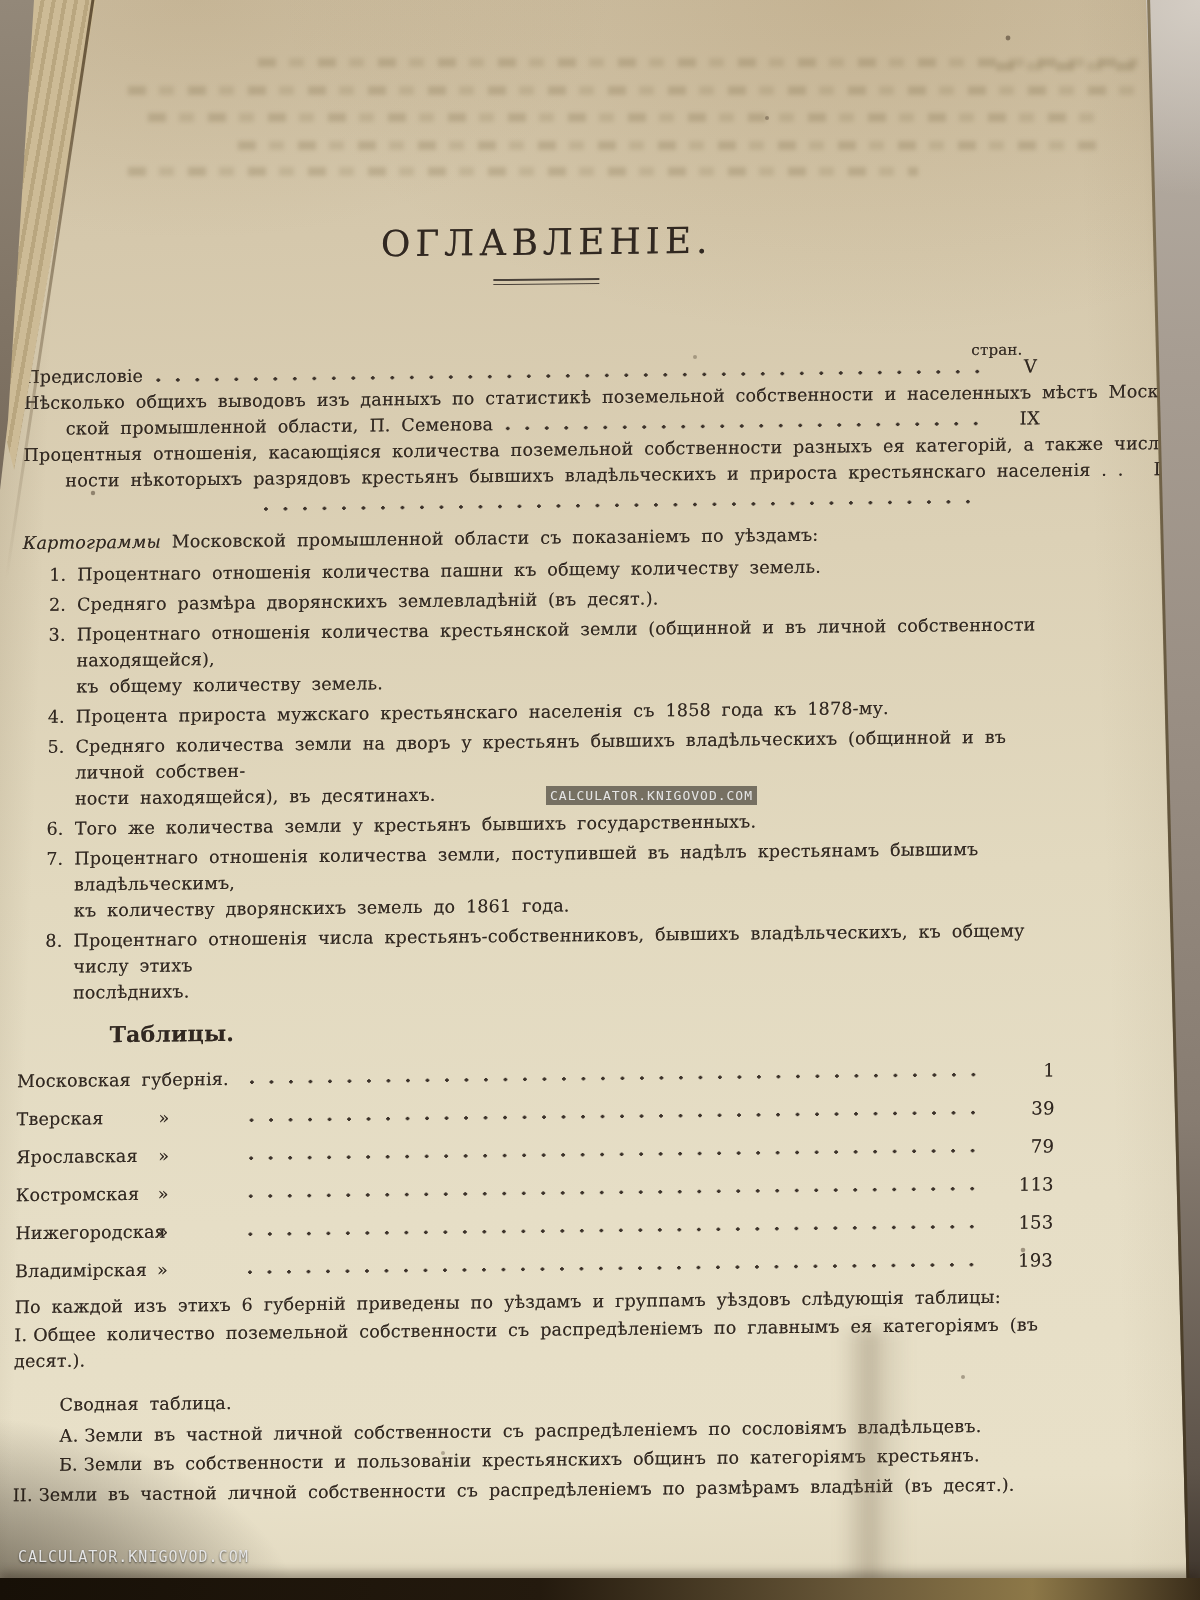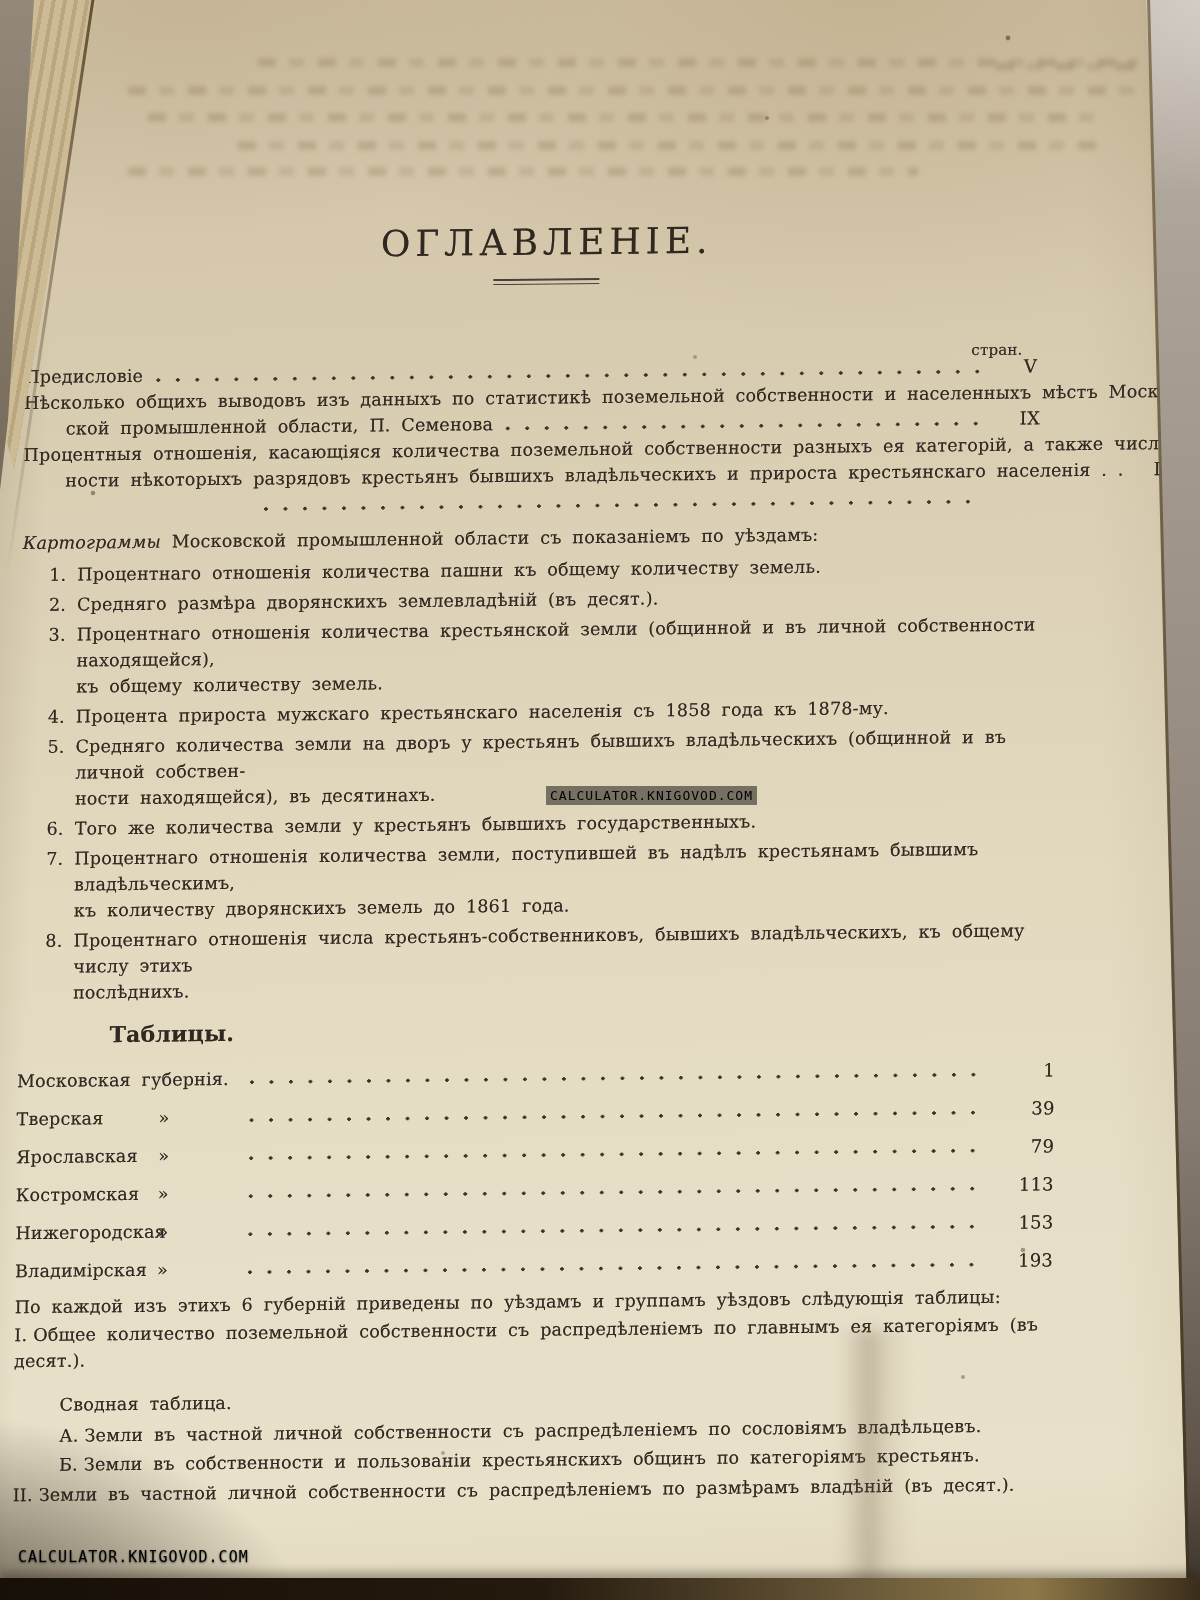--- a/index.html
+++ b/index.html
@@ -75,21 +75,21 @@
   .gcell{flex:0 0 218px;position:relative;white-space:nowrap;}
   .gditto{position:absolute;left:142px;top:0;}
   .grow .dots{margin:0 12px 12px 14px;}
   .gpage{flex:0 0 64px;text-align:right;padding-right:4px;font-size:18px;}
   .note{margin-top:4px;line-height:26px;}
   .sitem{line-height:26px;}
   .sitem.ind{padding-left:46px;}
   .s0{margin-top:2px;}.s1{margin-top:18px;}.s2{margin-top:5px;}.s3{margin-top:3px;}.s4{margin-top:4px;}
   .snum{margin-right:6px;}
   
-  .wm{position:absolute;color:#000000;font-family:"DejaVu Sans Mono",monospace;letter-spacing:1px;white-space:nowrap;}
+  .wm{position:absolute;color:#e5e5e5;font-family:"DejaVu Sans Mono",monospace;letter-spacing:1px;white-space:nowrap;}
   .wm-mid{left:546px;top:786px;font-size:13px;line-height:17px;background:rgba(12,10,8,.5);padding:1px 4px;}
   .wm-bottom{left:18px;top:1548px;font-size:15px;text-shadow:0 1px 2px rgba(0,0,0,.65);}
 </style>
 </head>
 <body>
 
 <div class="scene">
   <div class="backdrop"></div>
 
   <div class="page">

